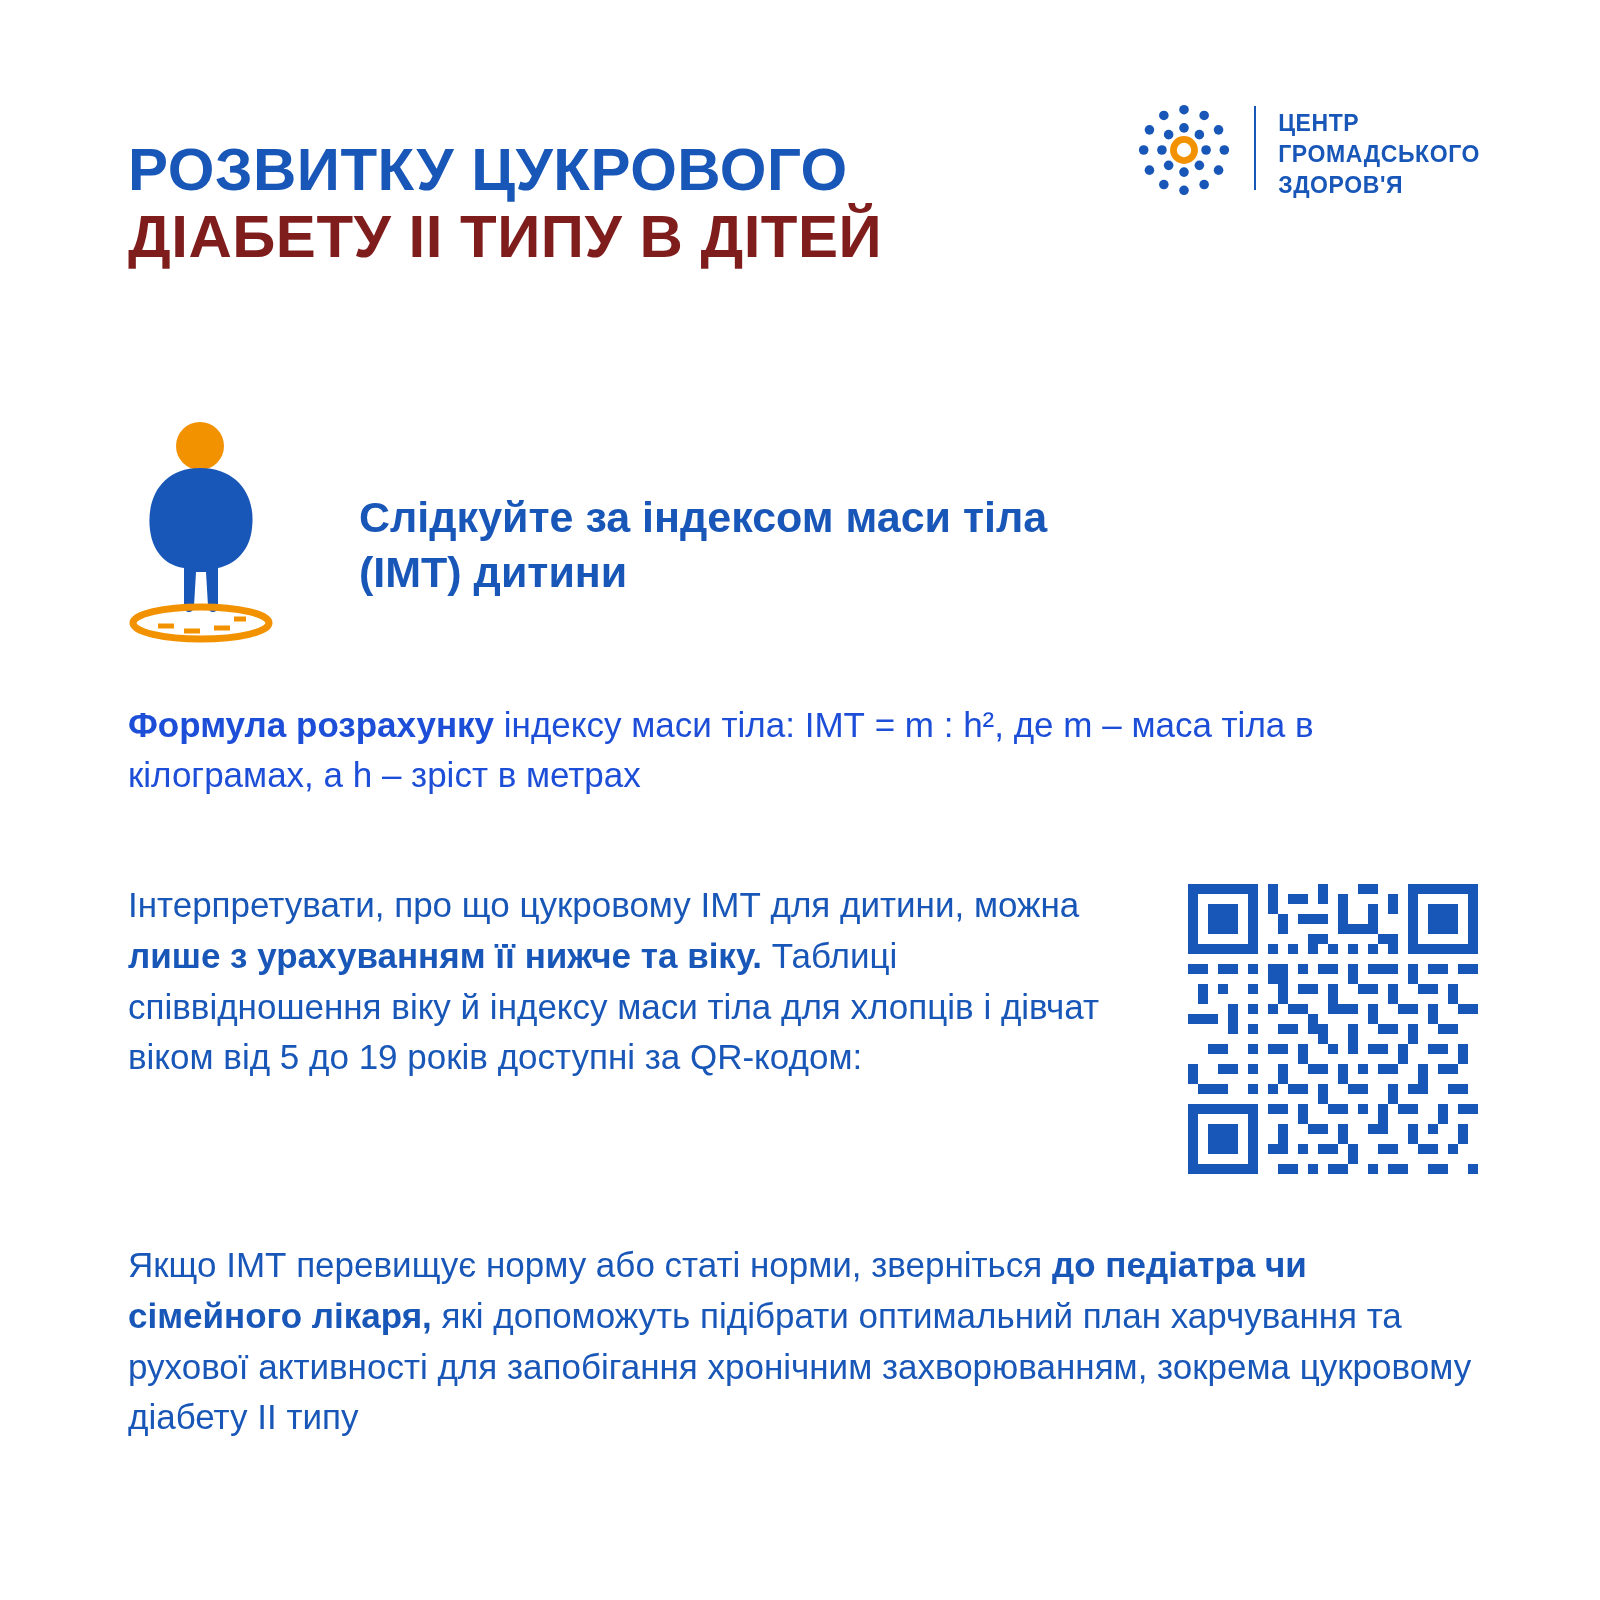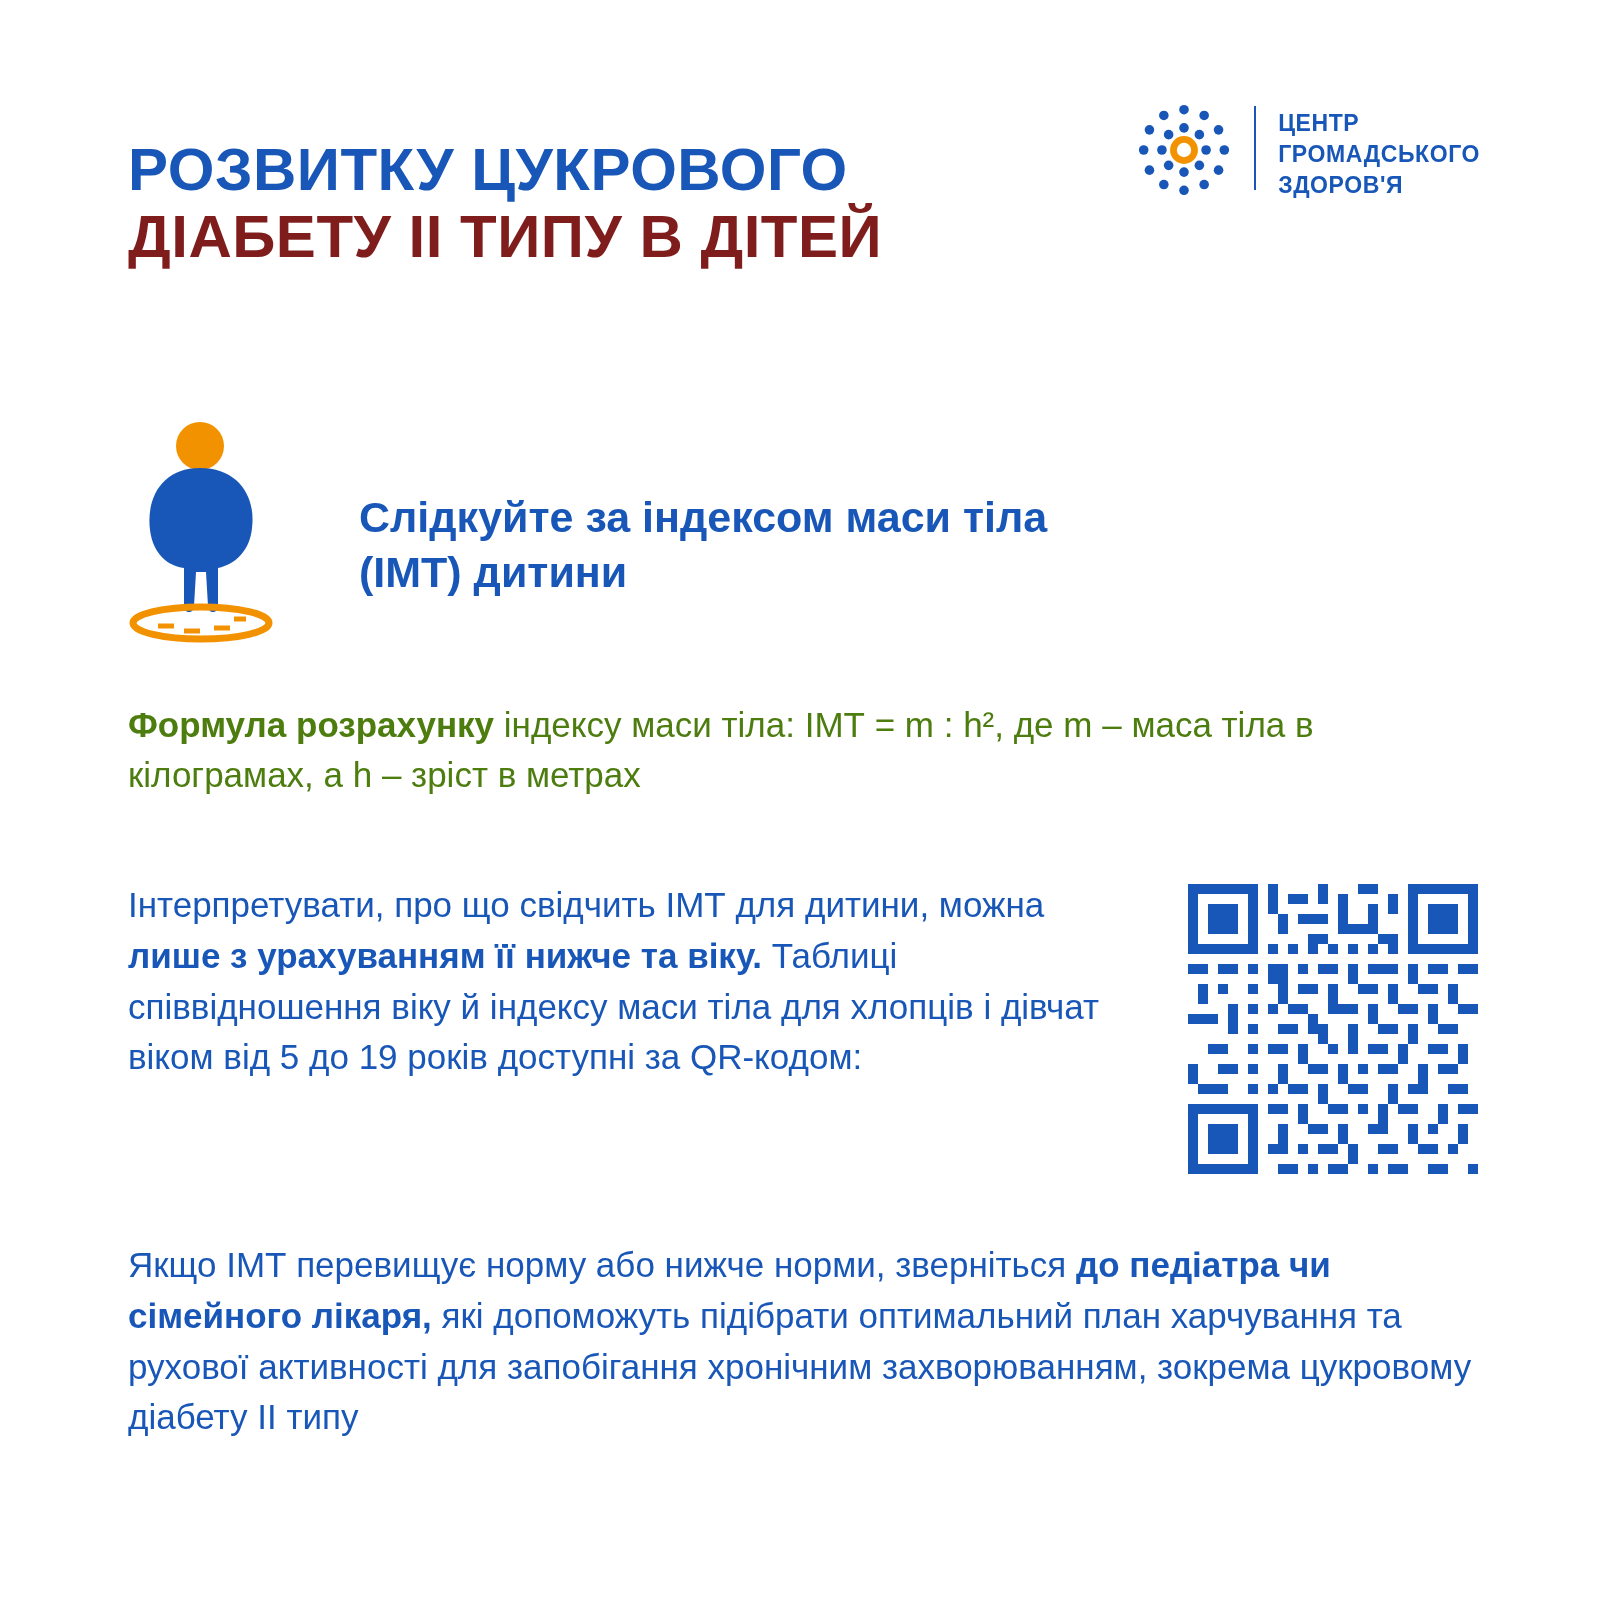--- a/index.html
+++ b/index.html
@@ -103,21 +103,21 @@
   }
 
   
   .formula {
     position: absolute;
     top: 700px;
     left: 128px;
     right: 140px;
     font-size: 35px;
     line-height: 1.42;
-    color: #4d7c0f;
+    color: #1d4ed8;
   }
   .formula b { font-weight: bold; }
 
   
   .mid {
     position: absolute;
     top: 880px;
     left: 128px;
     right: 120px;
     display: flex;
@@ -227,21 +227,21 @@
     </div>
     <div class="subtitle">Слідкуйте за індексом маси тіла (ІМТ) дитини</div>
   </div>
 
   <div class="formula">
     <b>Формула розрахунку</b><span> індексу маси тіла: ІМТ = m : h², де m – маса тіла в кілограмах, а h – зріст в метрах</span>
   </div>
 
   <div class="mid">
     <div class="mid-text">
-      <span>Інтерпретувати, про що свідчить ІМТ для дитини, можна </span><b>лише з урахуванням її нижче та віку.</b><span> Таблиці співвідношення віку й індексу маси тіла для хлопців і дівчат віком від 5 до 19 років доступні за QR-кодом:</span>
+      <span>Інтерпретувати, про що цукровому ІМТ для дитини, можна </span><b>лише з урахуванням її нижче та віку.</b><span> Таблиці співвідношення віку й індексу маси тіла для хлопців і дівчат віком від 5 до 19 років доступні за QR-кодом:</span>
     </div>
     <div class="qr">
       <svg viewBox="0 0 29 29" width="290" height="290" shape-rendering="crispEdges" aria-hidden="true">
         <rect width="29" height="29" fill="#ffffff"></rect>
         <g fill="#1857b8">
 
           <rect x="0" y="0" width="7" height="1"></rect>
             <rect x="0" y="6" width="7" height="1"></rect>
           <rect x="0" y="0" width="1" height="7"></rect>
             <rect x="6" y="0" width="1" height="7"></rect>
@@ -386,16 +386,16 @@
             <rect x="18" y="28" width="1" height="1"></rect>
           <rect x="20" y="28" width="2" height="1"></rect>
             <rect x="24" y="28" width="2" height="1"></rect>
           <rect x="28" y="28" width="1" height="1"></rect>
         </g>
       </svg>
     </div>
   </div>
 
   <div class="bottom">
-    <span>Якщо ІМТ перевищує норму або нижче норми, зверніться </span><b>до педіатра чи сімейного лікаря,</b><span> які допоможуть підібрати оптимальний план харчування та рухової активності для запобігання хронічним захворюванням, зокрема цукровому діабету II типу</span>
+    <span>Якщо ІМТ перевищує норму або статі норми, зверніться </span><b>до педіатра чи сімейного лікаря,</b><span> які допоможуть підібрати оптимальний план харчування та рухової активності для запобігання хронічним захворюванням, зокрема цукровому діабету II типу</span>
   </div>
 
 </div>
 
 </body></html>

